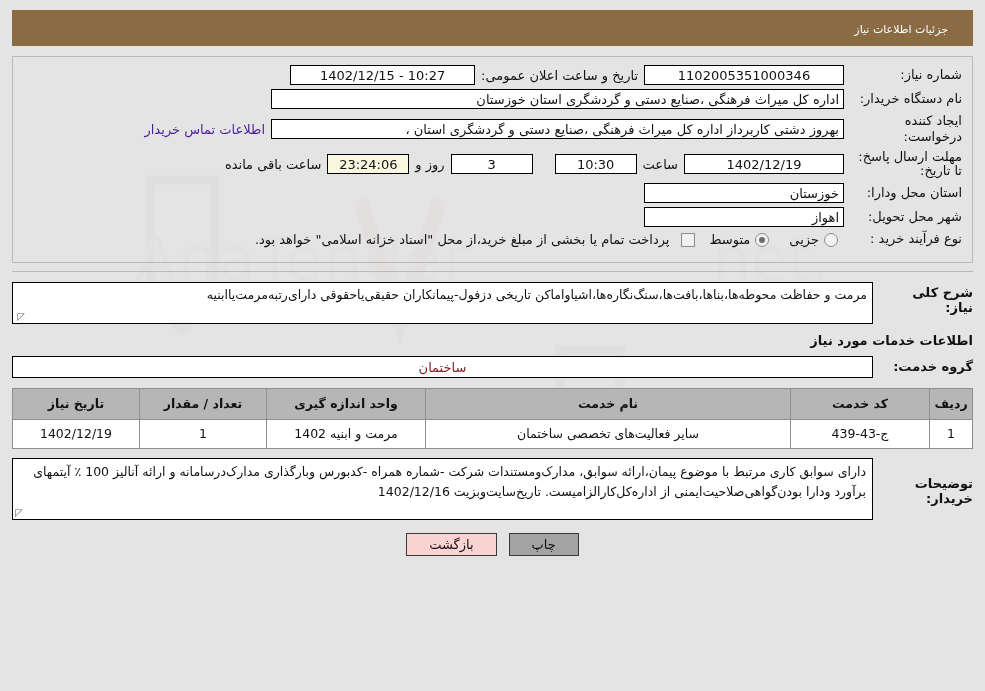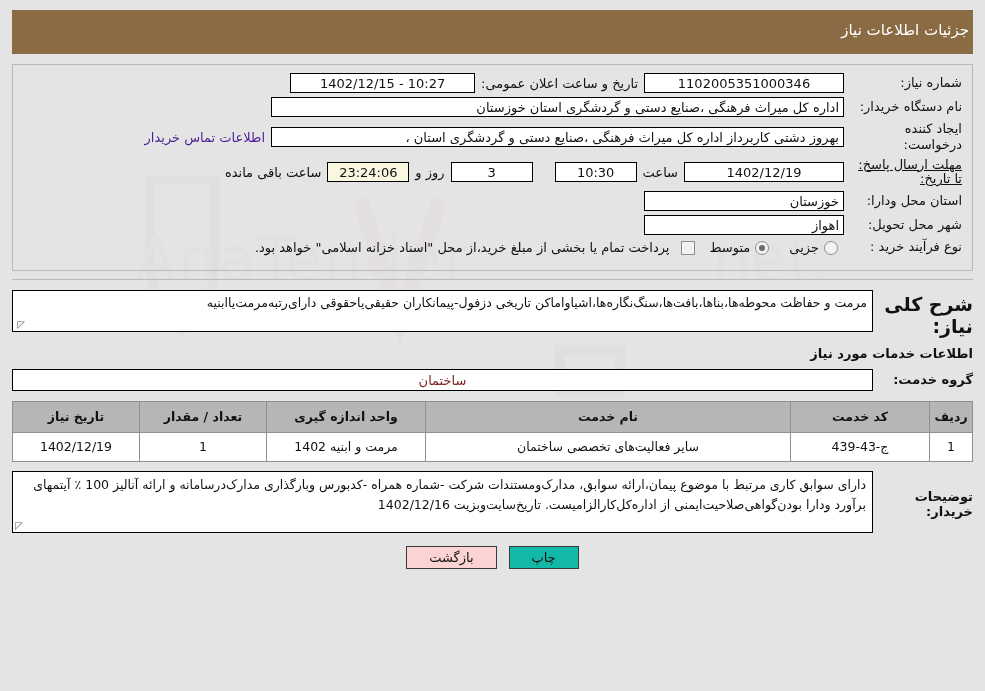--- a/index.html
+++ b/index.html
@@ -30,24 +30,24 @@
     position: relative;
     z-index: 2;
     padding: 10px 12px 0 12px;
     box-sizing: border-box;
   }
 
   
   .titlebar {
     background: #8a6b43;
     color: #ffffff;
-    height: 44px;
+    height: 36px;
     line-height: 40px;
-    padding: 0 4px;
-    font-size: 15px;
+    padding: 0 25px;
+    font-size: 11px;
     box-sizing: border-box;
   }
 
   
   .panel {
     border: 1px solid #b9b9b9;
     background: transparent;
     margin-top: 10px;
     padding: 8px 10px 10px 10px;
     box-sizing: border-box;
@@ -65,21 +65,21 @@
   .lbl {
     width: 118px;
     min-width: 118px;
     text-align: right;
     padding-left: 8px;
     box-sizing: border-box;
     font-size: 13px;
     color: #111;
     line-height: 1.25;
   }
-  .lbl.two-line { line-height: 1.15; text-decoration: underline; }
+  .lbl.two-line { line-height: 1.15; }
 
   .fld {
     border: 1px solid #000;
     background: #ffffff;
     height: 20px;
     line-height: 20px;
     font-size: 13px;
     padding: 0 4px;
     box-sizing: border-box;
     text-align: center;
@@ -142,21 +142,21 @@
     border-top: 1px solid #b9b9b9;
     margin: 8px 0 10px 0;
   }
 
   
   .ta-row { display: flex; align-items: flex-start; }
   .ta-lbl {
     width: 100px; min-width: 100px;
     text-align: right;
     font-weight: bold;
-    font-size: 19px;
+    font-size: 13px;
     padding: 3px 0 0 8px;
     box-sizing: border-box;
     color: #111;
   }
   .ta {
     border: 1px solid #000;
     background: #ffffff;
     flex: 1;
     min-height: 42px;
     font-size: 12.5px;
@@ -274,21 +274,21 @@
     margin-top: 13px;
   }
   .btn {
     border: 1px solid #3a3a3a;
     font-size: 13px;
     padding: 3px 22px;
     cursor: pointer;
     color: #111;
     font-family: inherit;
   }
-  .btn-print { background: #14b8a6; }
+  .btn-print { background: #a3a3a3; }
   .btn-back  { background: #fbd3d3; }
 </style>
 </head>
 <body>
 
 <svg class="watermark" viewBox="0 0 985 260" xmlns="http://www.w3.org/2000/svg">
   <g opacity="0.30">
     <path d="M150 40 L215 40 L215 120 Q215 165 182 190 Q150 165 150 120 Z" fill="none" stroke="#b8b8b8" stroke-width="9"></path>
     <path d="M360 60 L400 180 L440 60" fill="none" stroke="#e8b7b7" stroke-width="16"></path>
     <text x="470" y="140" font-family="DejaVu Sans, sans-serif" font-size="60" fill="#c9c9c9" letter-spacing="2">AnaTender</text>

